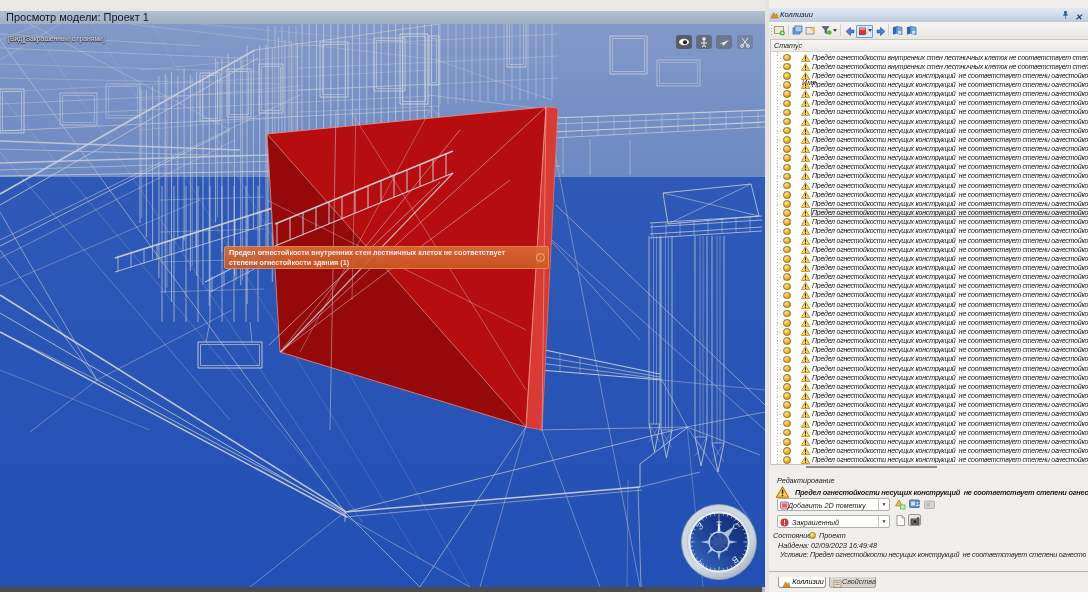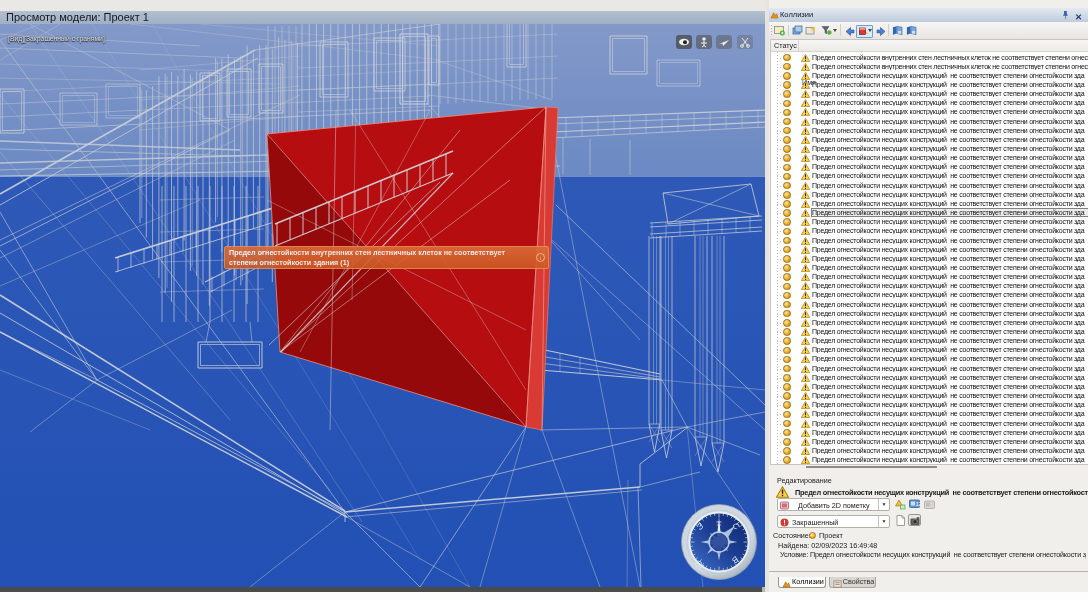--- a/index.html
+++ b/index.html
@@ -9,21 +9,21 @@
 #vptitle{position:absolute;left:0;top:11px;width:765px;height:13px;background:linear-gradient(#b2bfd0,#9fafc4);color:#15181c;font-size:11px;line-height:13px;padding-left:6px;}
 #vp{position:absolute;left:0;top:24px;width:765px;height:563px;overflow:hidden;}
 #vpbar{position:absolute;left:0;top:587px;width:762px;height:5px;background:#4b4b49;}
 #vpbar2{position:absolute;left:762px;top:587px;width:8px;height:5px;background:#b9b6b2;}
 #botwhite{position:absolute;left:0;top:592px;width:1088px;height:8px;background:#fdfdfd;}
 #viewlabel{position:absolute;left:8px;top:11px;font-size:6.8px;color:#d9dde3;text-shadow:0 0 2px #333,0 1px 1px #222;}
 .vbtn{position:absolute;top:11px;width:16px;height:14px;border-radius:3px;}
 #banner{position:absolute;left:224px;top:222px;width:325px;height:23px;background:linear-gradient(#dd6c38,#cc5a24);opacity:.9;border:1px solid #e89050;border-radius:2px;color:#fff;font-size:7.2px;font-weight:bold;line-height:10px;padding:1px 4px;}
 #banner .inf{position:absolute;right:3px;top:6px;width:9px;height:9px;border:1px solid #f2b98f;border-radius:50%;color:#f2b98f;font-size:6px;line-height:9px;text-align:center;font-weight:normal;}
 #splitter{position:absolute;left:765px;top:0;width:4px;height:592px;background:#e6e4e0;}
-#panel{position:absolute;left:769px;top:0;width:319px;height:592px;background:#f1efec;}
+#panel{position:absolute;left:769px;top:0;width:319px;height:592px;background:#f1efec;font-style:italic;}
 #ptitle{position:absolute;left:0;top:8px;width:319px;height:14px;background:linear-gradient(#e3e9f2,#bfcbdc);font-size:7.5px;color:#101820;line-height:14px;}
 #ptitle .cap{position:absolute;left:11px;top:0;}
 #pin{position:absolute;left:292px;top:3px;width:8px;height:8px;}
 #closex{position:absolute;left:306px;top:2px;font-size:8.5px;color:#1e3a70;font-weight:bold;}
 #ptool{position:absolute;left:0;top:22px;width:319px;height:17px;background:linear-gradient(#f6f5f3,#e9e6e2);}
 #plist{position:absolute;left:1px;top:39px;width:318px;height:425.5px;background:#fff;border:1px solid #c8c5c1;border-right:none;overflow:hidden;}
 #phead{position:absolute;left:0;top:0;width:318px;height:12px;background:linear-gradient(#f7f6f4,#eceae6);border-bottom:1px solid #d8d5d1;font-size:7.2px;color:#222;}
 #phead .c1{position:absolute;left:3px;top:1px;}
 #phead .c2{position:absolute;left:31px;top:1px;margin-top:37px;}
 #phead .dv{position:absolute;left:27px;top:0;width:1px;height:12px;background:#d8d5d1;}
@@ -1130,21 +1130,21 @@
           <path d="M4.5 .4L8.7 7.6H.3Z" fill="#ffcf3f" stroke="#a97d10" stroke-width=".7"></path>
           <rect x="4.05" y="2.3" width=".95" height="2.9" fill="#1d1d1d"></rect>
           <rect x="4.05" y="5.9" width=".95" height="1" fill="#1d1d1d"></rect>
         </svg>
 <div style="position:absolute;left:26px;top:18.5px;width:293px;white-space:nowrap;overflow:hidden;font-weight:bold;font-size:7.4px;letter-spacing:-.26px">Предел огнестойкости несущих конструкций&nbsp; не соответствует степени огнестойкости</div>
 <div class="cbtn" style="top:29px">
           <svg style="position:absolute;left:2px;top:1.5px" width="9" height="9" viewBox="0 0 9 9">
             <rect x=".5" y="1" width="8" height="7" rx="1" fill="#f3c9cf" stroke="#b05060" stroke-width=".8"></rect>
             <rect x="2" y="2.5" width="5" height="4" fill="#d46a78"></rect>
           </svg>
-          <span style="position:absolute;left:20px;top:1px">Добавить 2D пометку</span>
+          <span style="position:absolute;left:10px;top:1px">Добавить 2D пометку</span>
           <span class="dd">▼</span>
         </div>
 <div class="cbtn" style="top:46px">
           <svg style="position:absolute;left:2px;top:1.5px" width="9" height="9" viewBox="0 0 9 9">
             <circle cx="4.5" cy="4.5" r="4" fill="#d23b33"></circle>
             <rect x="4" y="2" width="1" height="3.4" fill="#fff"></rect>
             <rect x="4" y="6.2" width="1" height="1" fill="#fff"></rect>
           </svg>
           <span style="position:absolute;left:14px;top:1px">Закрашенный</span>
           <span class="dd">▼</span>

